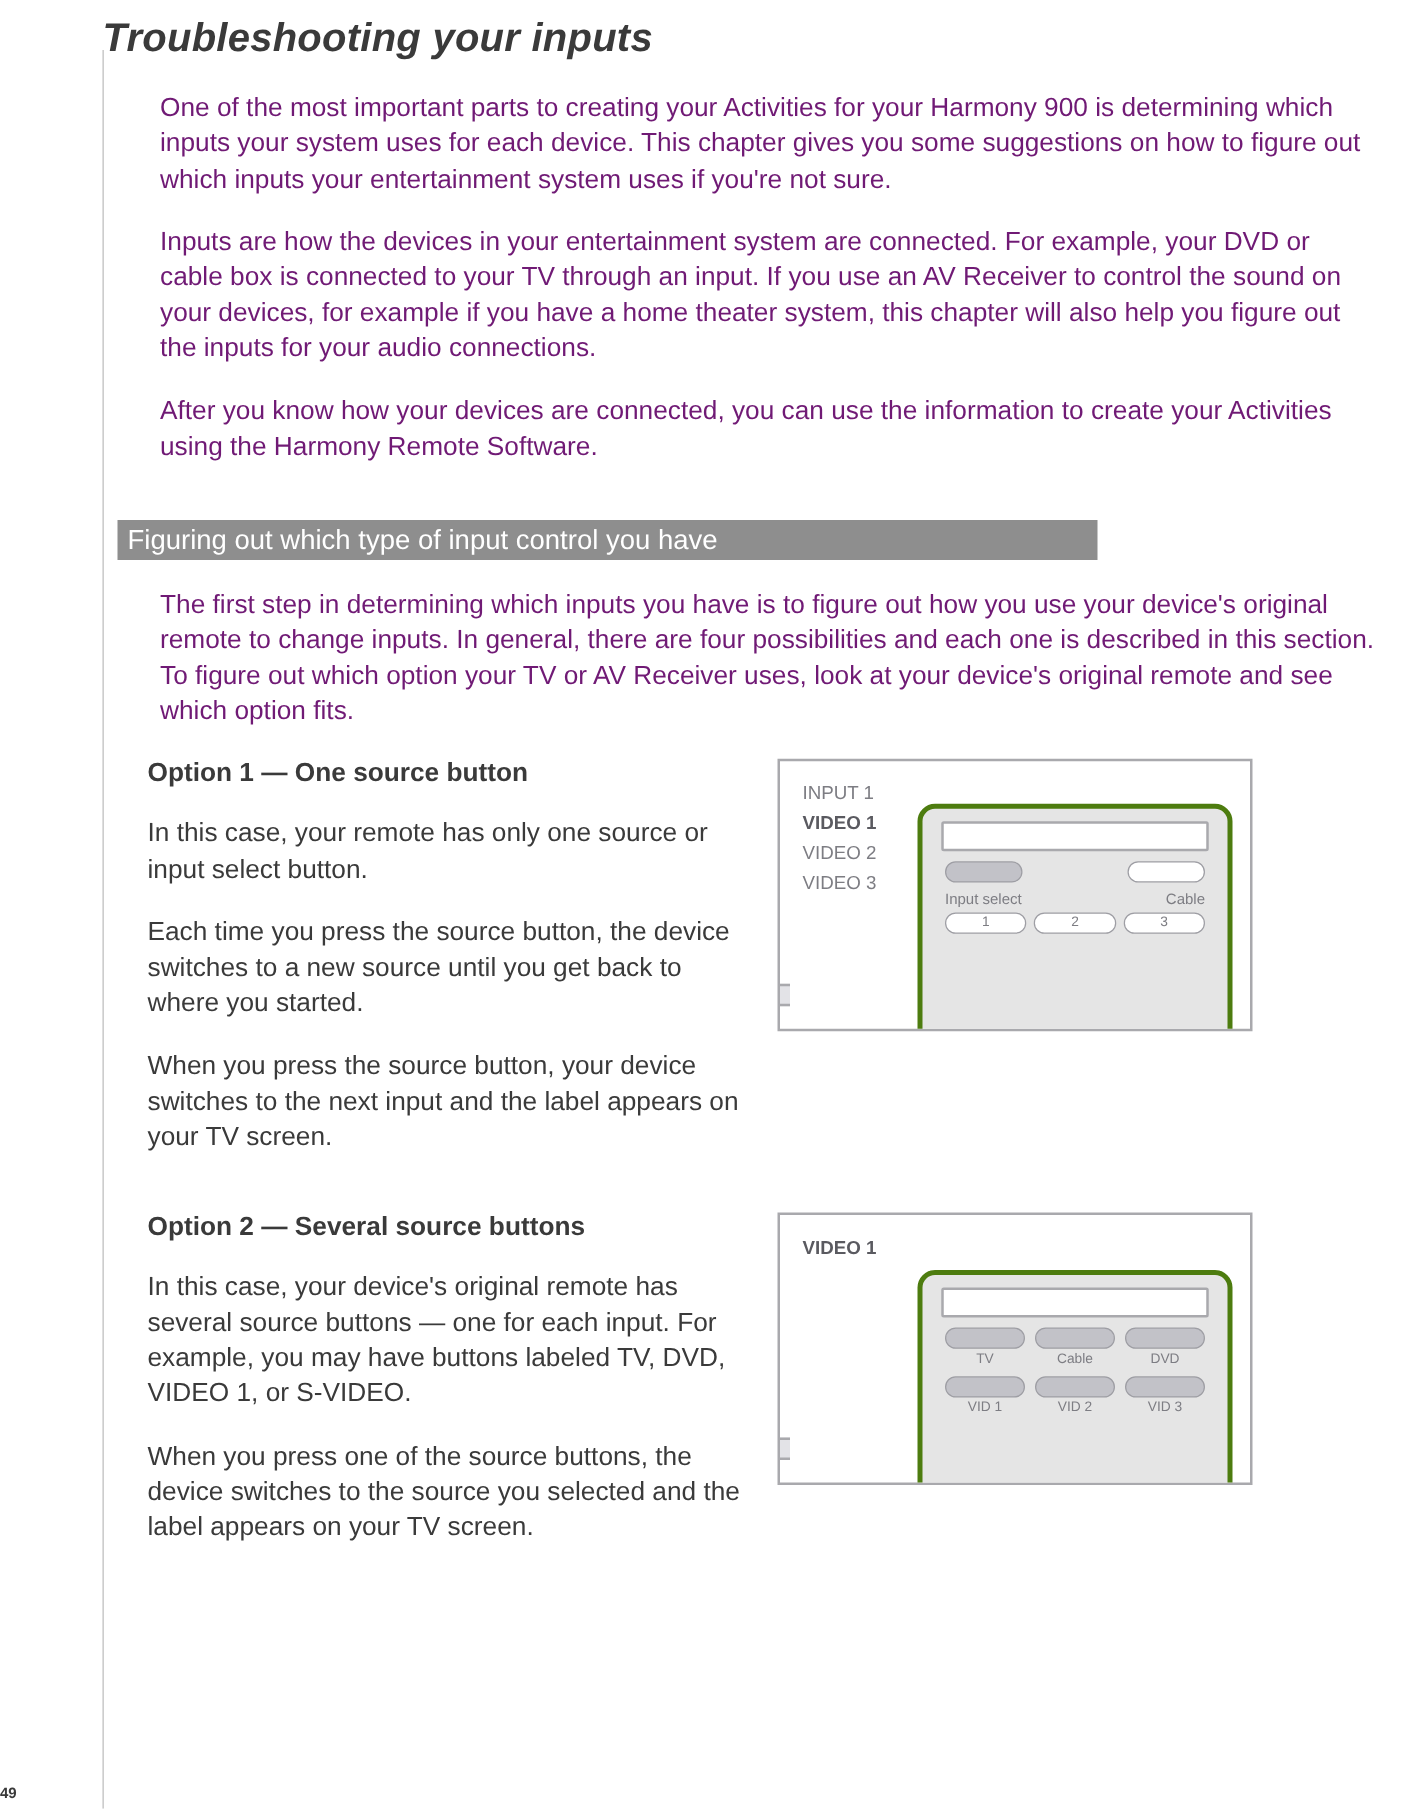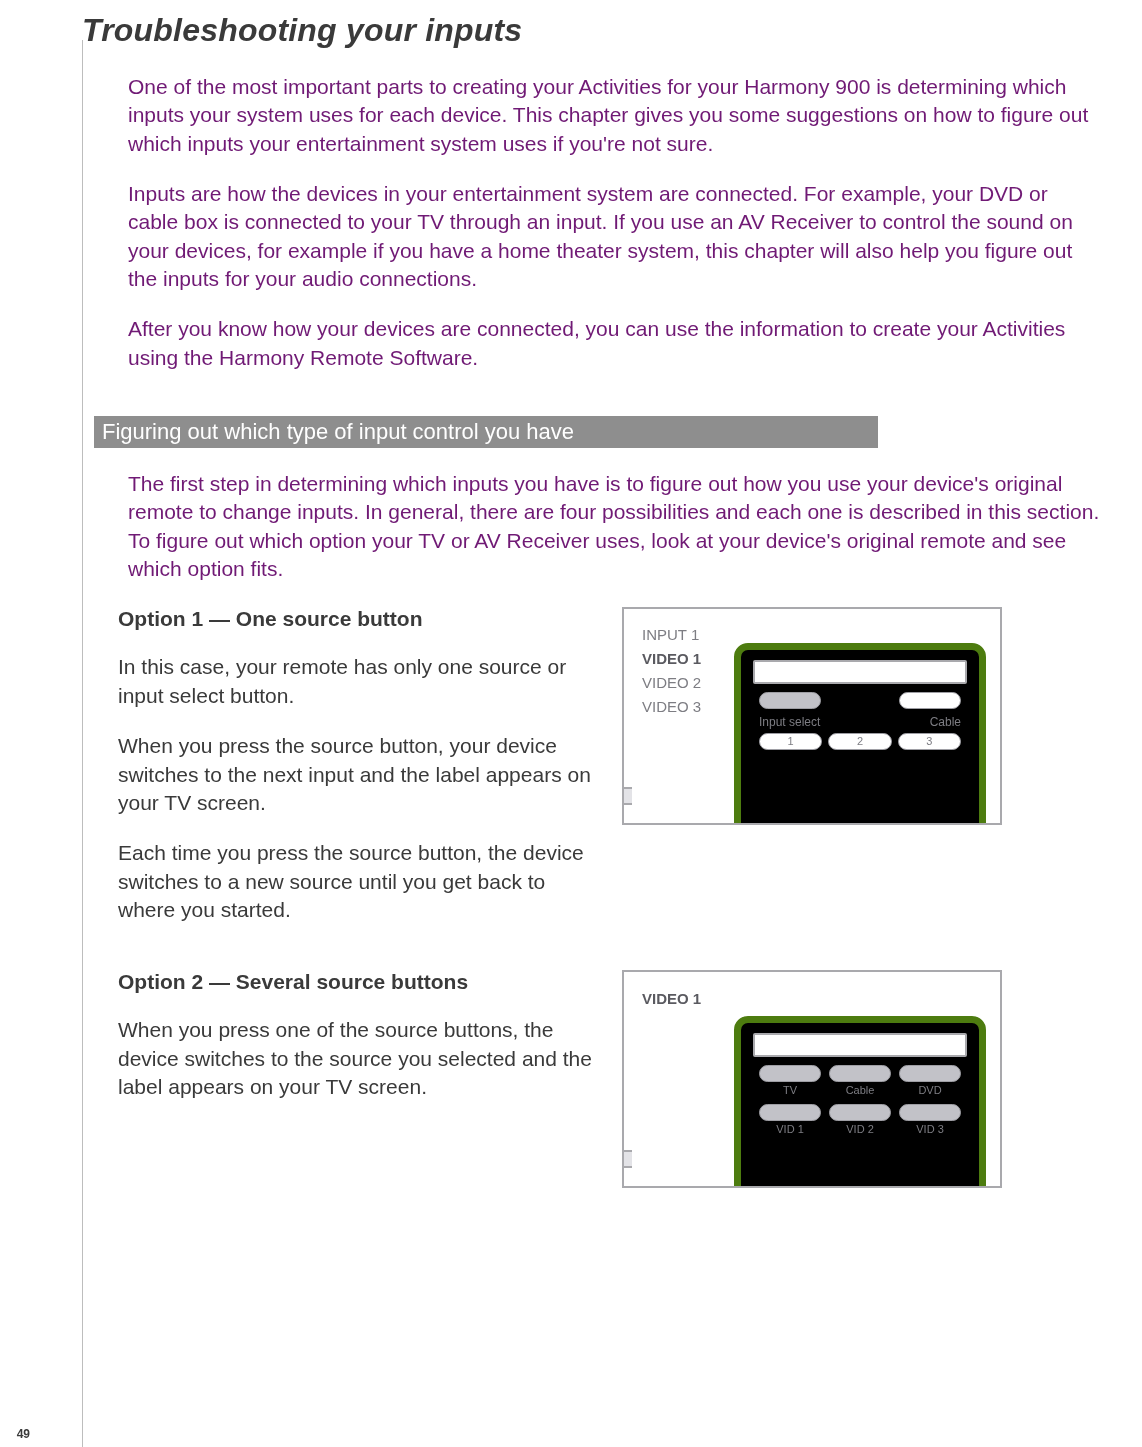--- a/index.html
+++ b/index.html
@@ -97,22 +97,22 @@
     font-size: 15px;
     font-weight: 700;
     color: #5a5a60;
   }
   .remote {
     position: absolute;
     right: 14px;
     top: 34px;
     width: 252px;
     height: 300px;
-    background: #000000;
-    border: 7px solid #4d7c0f;
+    background: #e5e5e5;
+    border: 4px solid #4d7c0f;
     border-radius: 14px 14px 0 0;
     padding-top: 10px;
   }
   .remote-screen {
     width: 214px;
     height: 24px;
     background: #fff;
     border: 2px solid #a9a9ad;
     margin: 0 auto 8px auto;
     border-radius: 2px;
@@ -197,21 +197,21 @@
     border-right: none;
   }
   .page-num {
     position: absolute;
     left: 0;
     bottom: 6px;
     font-size: 12px;
     font-weight: 700;
     color: #3a3a3a;
     width: 30px;
-    text-align: right;
+    text-align: left;
   }
 </style>
 </head>
 <body>
 
 
 
 <div class="page-left-rule"></div>
 
 <h1 class="title">Troubleshooting your inputs</h1>
@@ -222,22 +222,22 @@
 
 <div class="section-bar">Figuring out which type of input control you have</div>
 
 <p class="body-text">The first step in determining which inputs you have is to figure out how you use your device's original remote to change inputs. In general, there are four possibilities and each one is described in this section. To figure out which option your TV or AV Receiver uses, look at your device's original remote and see which option fits.</p>
 
 
 <div class="option-block">
   <div class="option-text">
     <div class="option-heading">Option 1 — One source button</div>
     <p class="option-para">In this case, your remote has only one source or input select button.</p>
+    <p class="option-para">Each time you press the source button, the device switches to a new source until you get back to where you started.</p>
     <p class="option-para">When you press the source button, your device switches to the next input and the label appears on your TV screen.</p>
-    <p class="option-para">Each time you press the source button, the device switches to a new source until you get back to where you started.</p>
   </div>
   <div class="option-figure">
     <div class="tv-frame">
       <div class="stand"></div>
       <div class="tv-screen-list">
         <div>INPUT 1</div>
         <div class="active">VIDEO 1</div>
         <div>VIDEO 2</div>
         <div>VIDEO 3</div>
       </div>
@@ -258,20 +258,21 @@
         </div>
       </div>
     </div>
   </div>
 </div>
 
 
 <div class="option-block">
   <div class="option-text">
     <div class="option-heading">Option 2 — Several source buttons</div>
+    <p class="option-para">In this case, your device's original remote has several source buttons — one for each input. For example, you may have buttons labeled TV, DVD, VIDEO 1, or S-VIDEO.</p>
     <p class="option-para">When you press one of the source buttons, the device switches to the source you selected and the label appears on your TV screen.</p>
   </div>
   <div class="option-figure">
     <div class="tv-frame">
       <div class="stand"></div>
       <div class="tv-screen-single">VIDEO 1</div>
       <div class="remote" style="top:44px;">
         <div class="remote-screen"></div>
         <div class="remote2-row">
           <div class="remote2-pill"></div>

